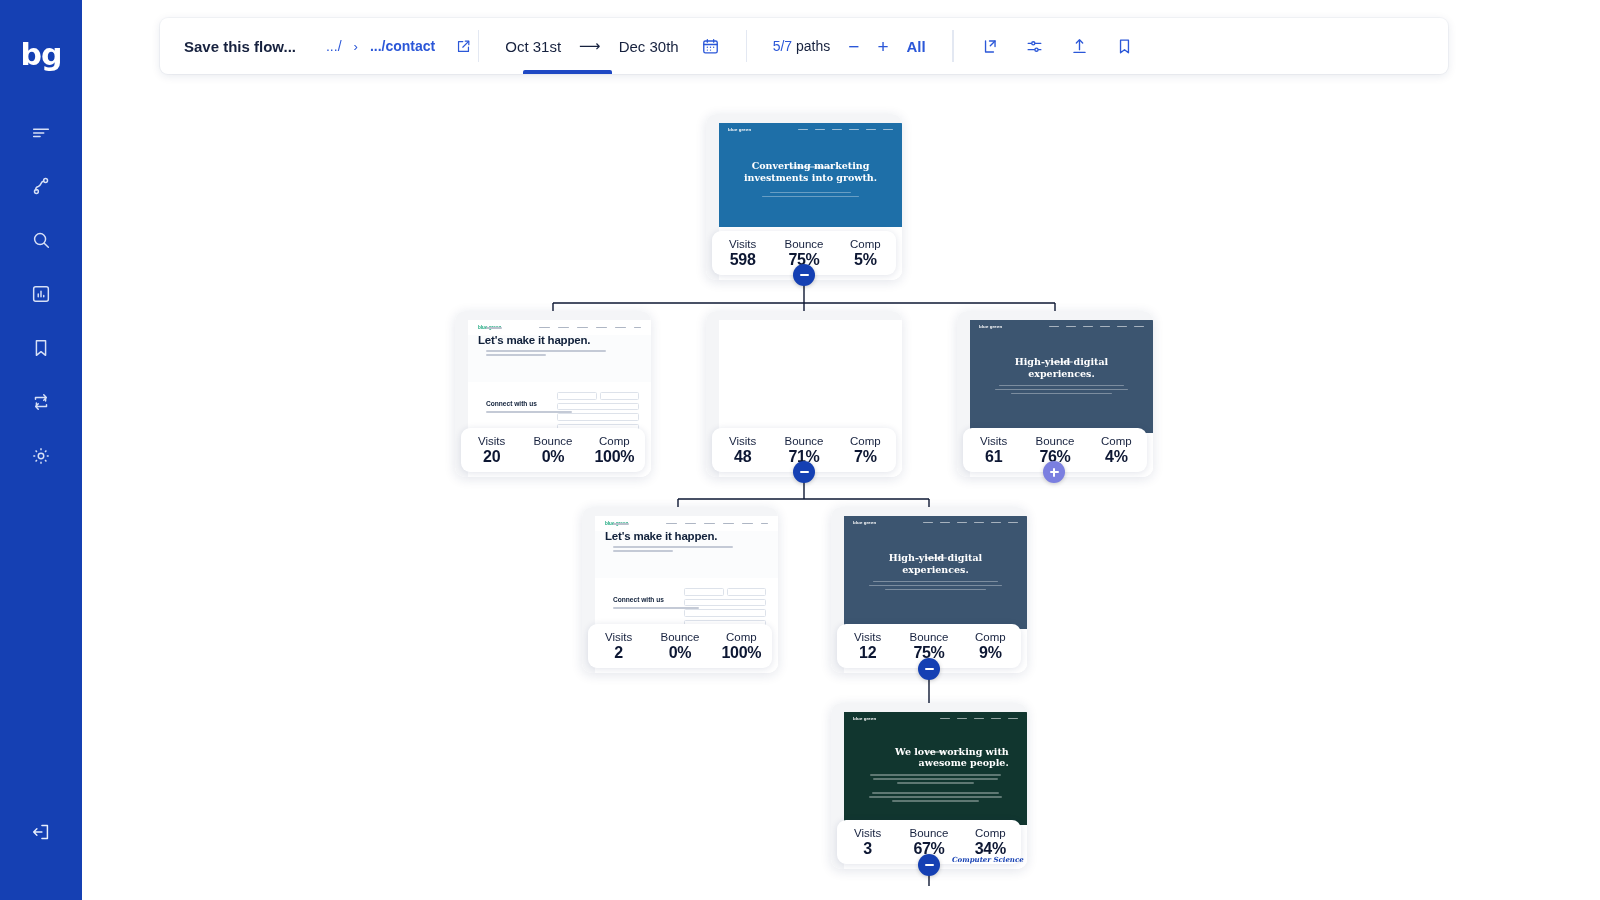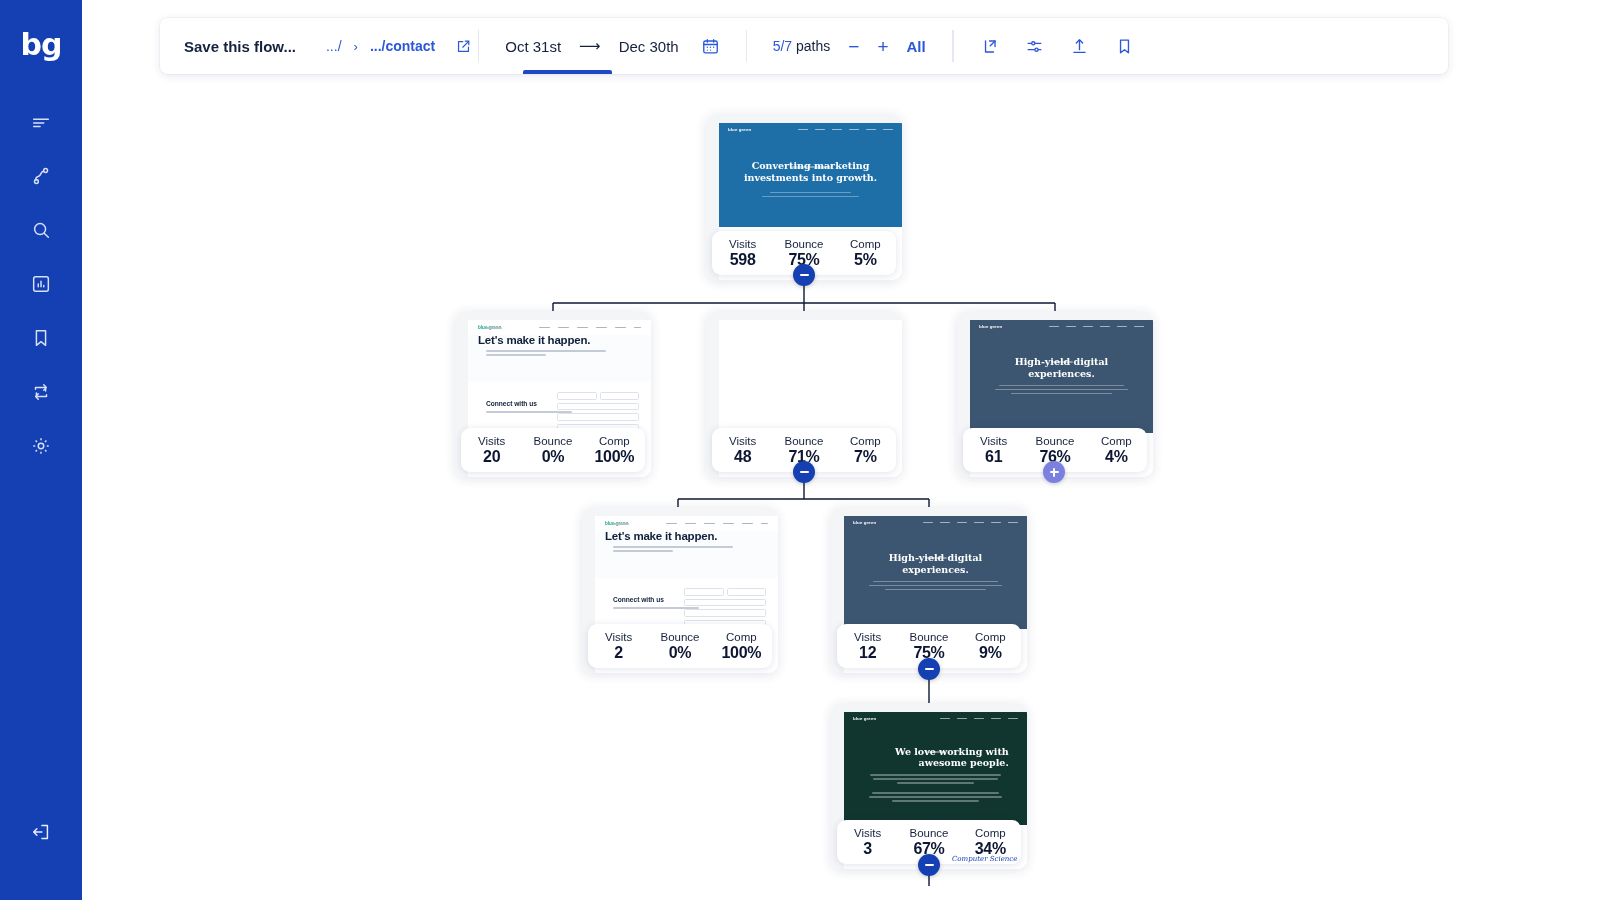--- a/index.html
+++ b/index.html
@@ -11,21 +11,21 @@
   }
   .app { position: relative; width: 1600px; height: 900px; background:#fff; }
 
   
   .sidebar {
     position: absolute; left:0; top:0; width:82px; height:900px;
     background:#1540b3;
     display:flex; flex-direction:column; align-items:center;
   }
   .logo {
-    margin-top:30px; margin-bottom:42px;
+    margin-top:40px; margin-bottom:42px;
     color:#fff; font-size:30px; font-weight:700; letter-spacing:-1px;
     font-family:"DejaVu Sans", sans-serif;
     line-height:1;
   }
   .nav-ico {
     width:40px; height:40px; margin-bottom:14px;
     display:flex; align-items:center; justify-content:center;
     cursor:pointer; opacity:.92;
   }
   .nav-ico svg { display:block; }
@@ -640,19 +640,19 @@
         <div class="stat">
           <div class="lab">Bounce</div>
           <div class="val">67%</div>
         </div>
         <div class="stat">
           <div class="lab">Comp</div>
           <div class="val">34%</div>
         </div>
       </div>
     </div>
-    <div style="position:absolute; left:870px; top:855px; font-size:7px; font-weight:400; font-style:italic; color:#1540b3; font-family:'DejaVu Serif','Liberation Serif',serif;">Computer Science</div>
+    <div style="position:absolute; left:870px; top:855px; font-size:7px; font-weight:700; font-style:italic; color:#1540b3; font-family:'DejaVu Serif','Liberation Serif',serif;">Computer Science</div>
     <div class="knob minus" style="left:836px; top:854px;">
         <i></i>
       </div>
 
   </div>
 </div>
 
 </body></html>

